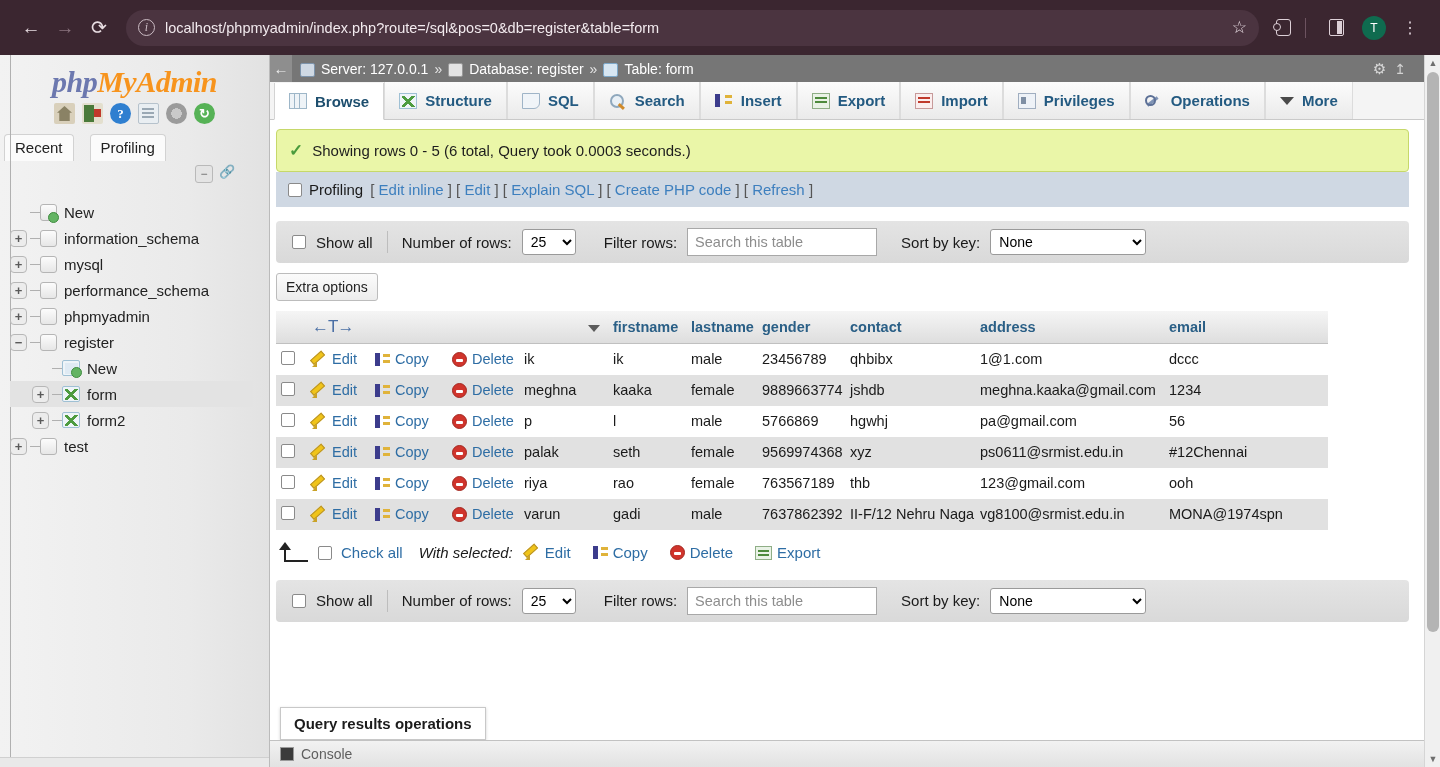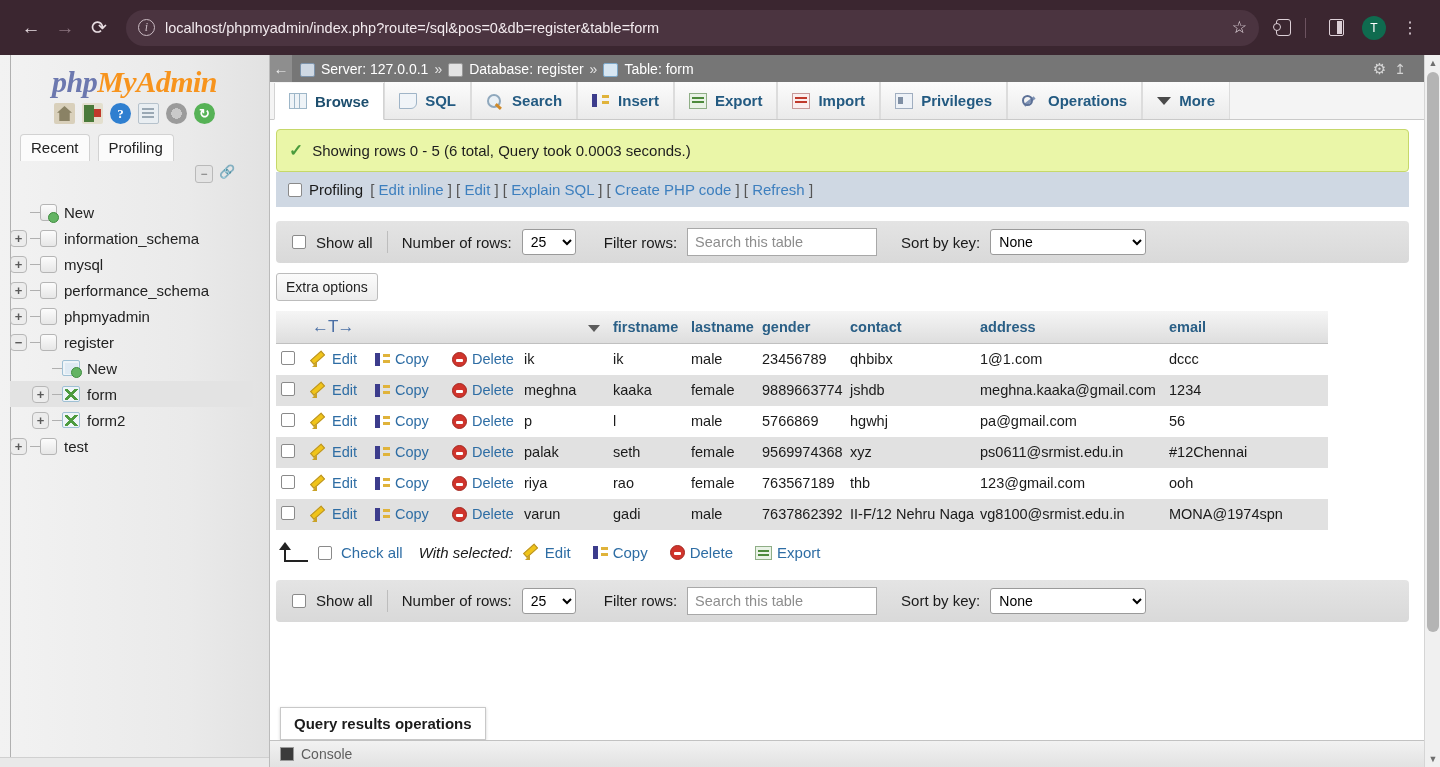--- a/index.html
+++ b/index.html
@@ -107,21 +107,21 @@
   .ico-exit::after{content:"";position:absolute;left:2px;top:2px;width:10px;bottom:2px;background:#4a7a3a;}
   .ico-exit::before{content:"";position:absolute;right:2px;top:6px;width:7px;height:8px;background:#c0392b;}
   .ico-help { background:#2f7fd0; border-radius:50%; color:#fff; font-size:13px; font-weight:bold;
               display:flex;align-items:center;justify-content:center; font-family:"Liberation Serif",serif;}
   .ico-doc { background:#e9eef2; border:1px solid #b6c2cc; border-radius:2px; }
   .ico-doc::after{content:"";position:absolute;left:3px;top:4px;right:4px;height:2px;background:#9aa8b4;box-shadow:0 4px 0 #9aa8b4,0 8px 0 #9aa8b4;}
   .ico-gear { background:radial-gradient(circle,#c9c9c9 35%,transparent 36%),#9b9b9b; border-radius:50%; }
   .ico-refresh { background:#56b256; border-radius:50%; color:#fff; font-size:13px; font-weight:bold;
               display:flex;align-items:center;justify-content:center;}
 
-  #tabs-recent { display:flex; gap:8px; padding: 2px 12px 0 20px; align-items: flex-end; }
+  #tabs-recent { display:flex; gap:16px; padding: 2px 12px 0 4px; align-items: flex-end; }
   .mini-tab {
     font-size: 15px; color: #222;
     padding: 4px 10px 5px 10px;
     background: #fbfbfb;
     border: 1px solid #d2d2d2; border-bottom: none;
     border-radius: 4px 4px 0 0;
   }
   #collapse-row { display:flex; justify-content:flex-end; gap:6px; padding: 4px 30px 2px 0; }
   .sq-btn {
     width: 18px; height: 18px; border:1px solid #b9b9b9; border-radius:3px;
@@ -519,20 +519,24 @@
       <div id="bc-right">
         <span class="bc-gear">⚙</span>
         <span class="bc-collapse">↥</span>
       </div>
     </div>
 
     <div id="tabbar">
         <div class="tab active">
           <span class="tab-ico ti-browse"></span>
           <span>Browse</span>
+        </div>
+        <div class="tab">
+          <span class="tab-ico ti-structure"></span>
+          <span>Structure</span>
         </div>
         <div class="tab">
           <span class="tab-ico ti-sql"></span>
           <span>SQL</span>
         </div>
         <div class="tab">
           <span class="tab-ico ti-search"></span>
           <span>Search</span>
         </div>
         <div class="tab">

